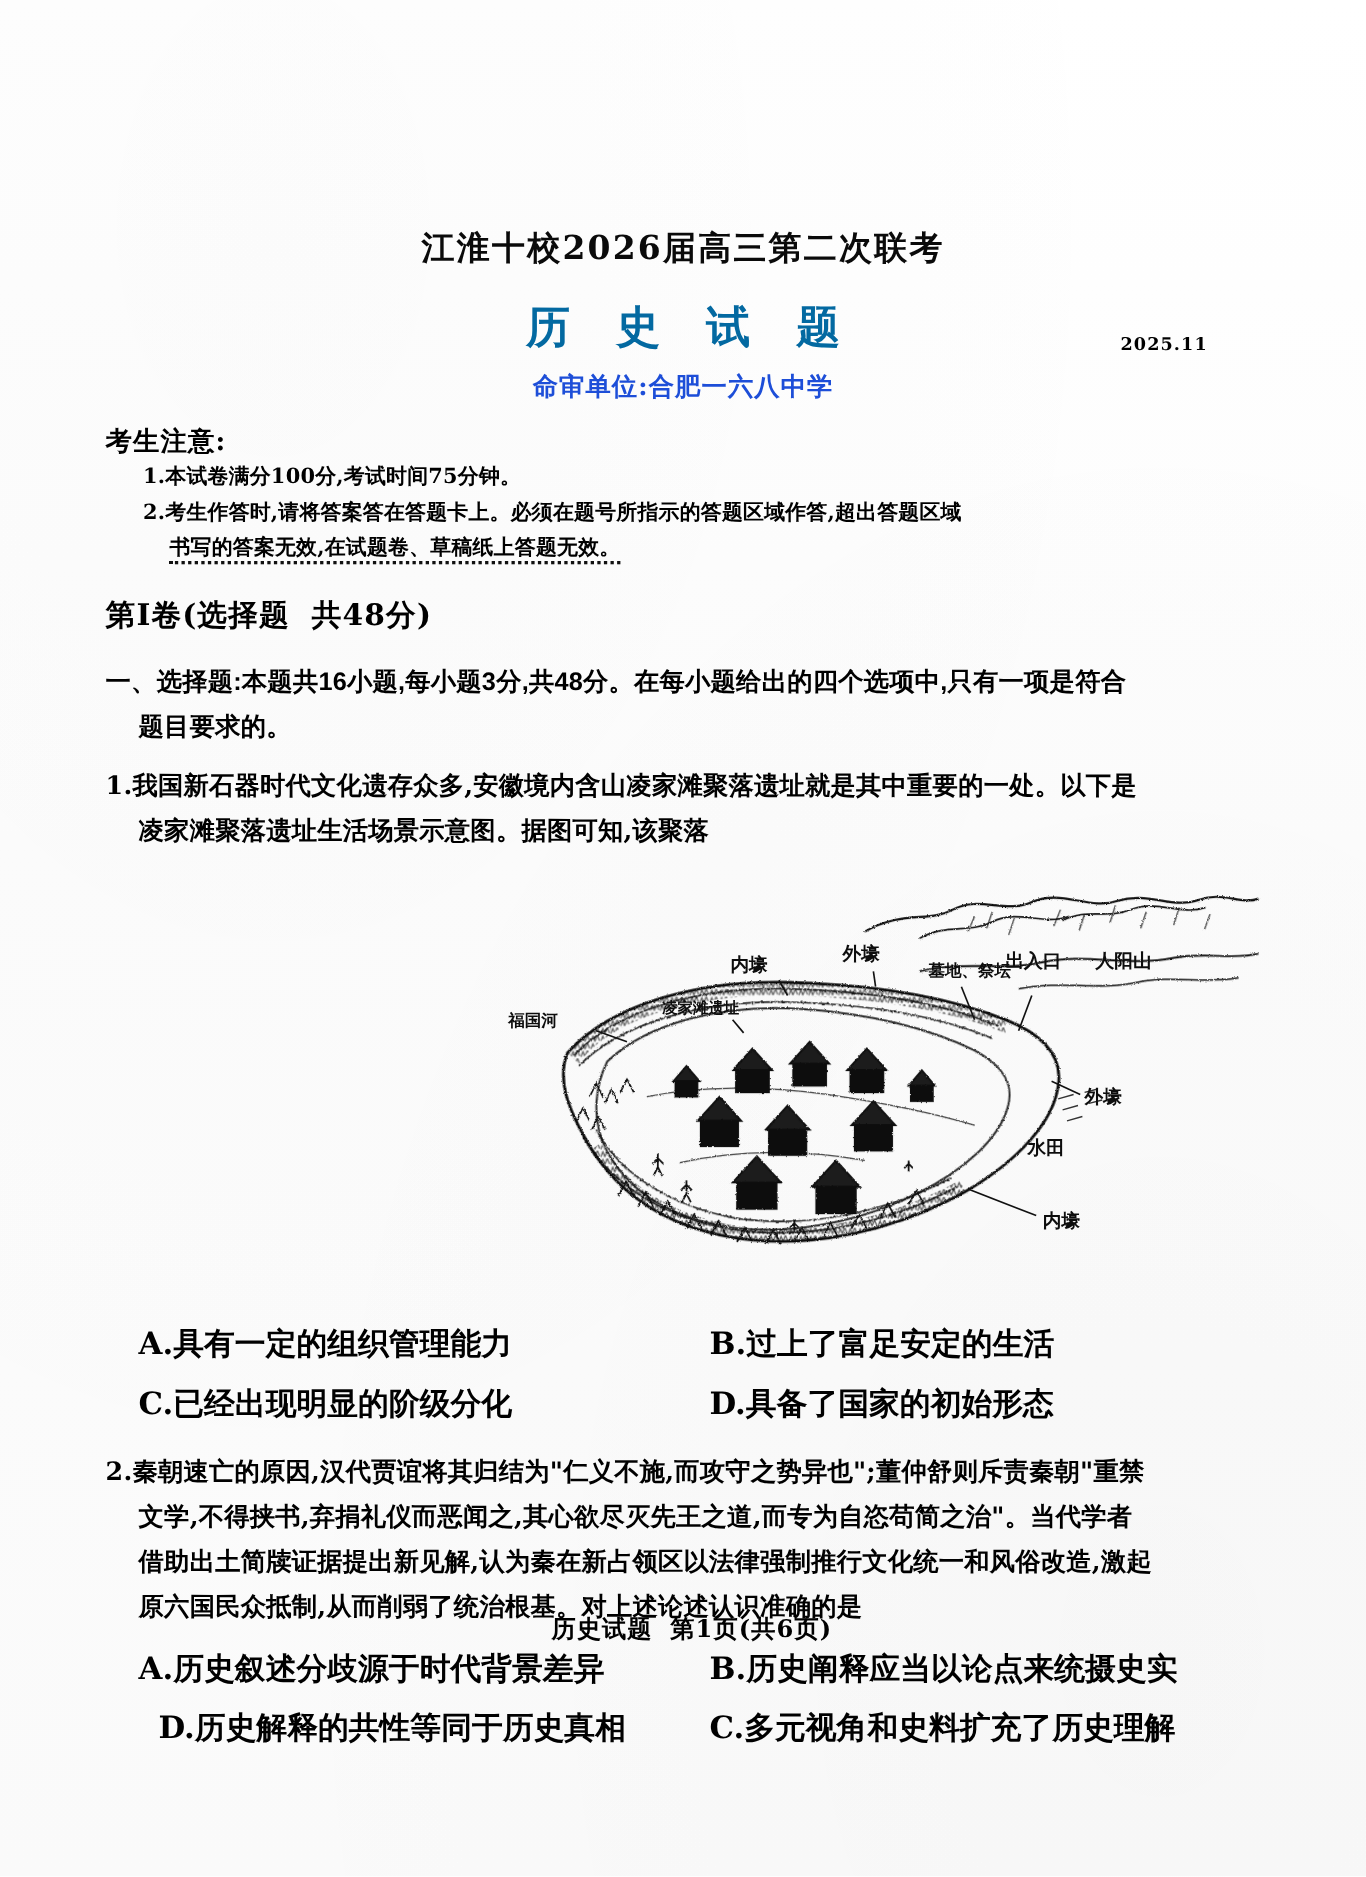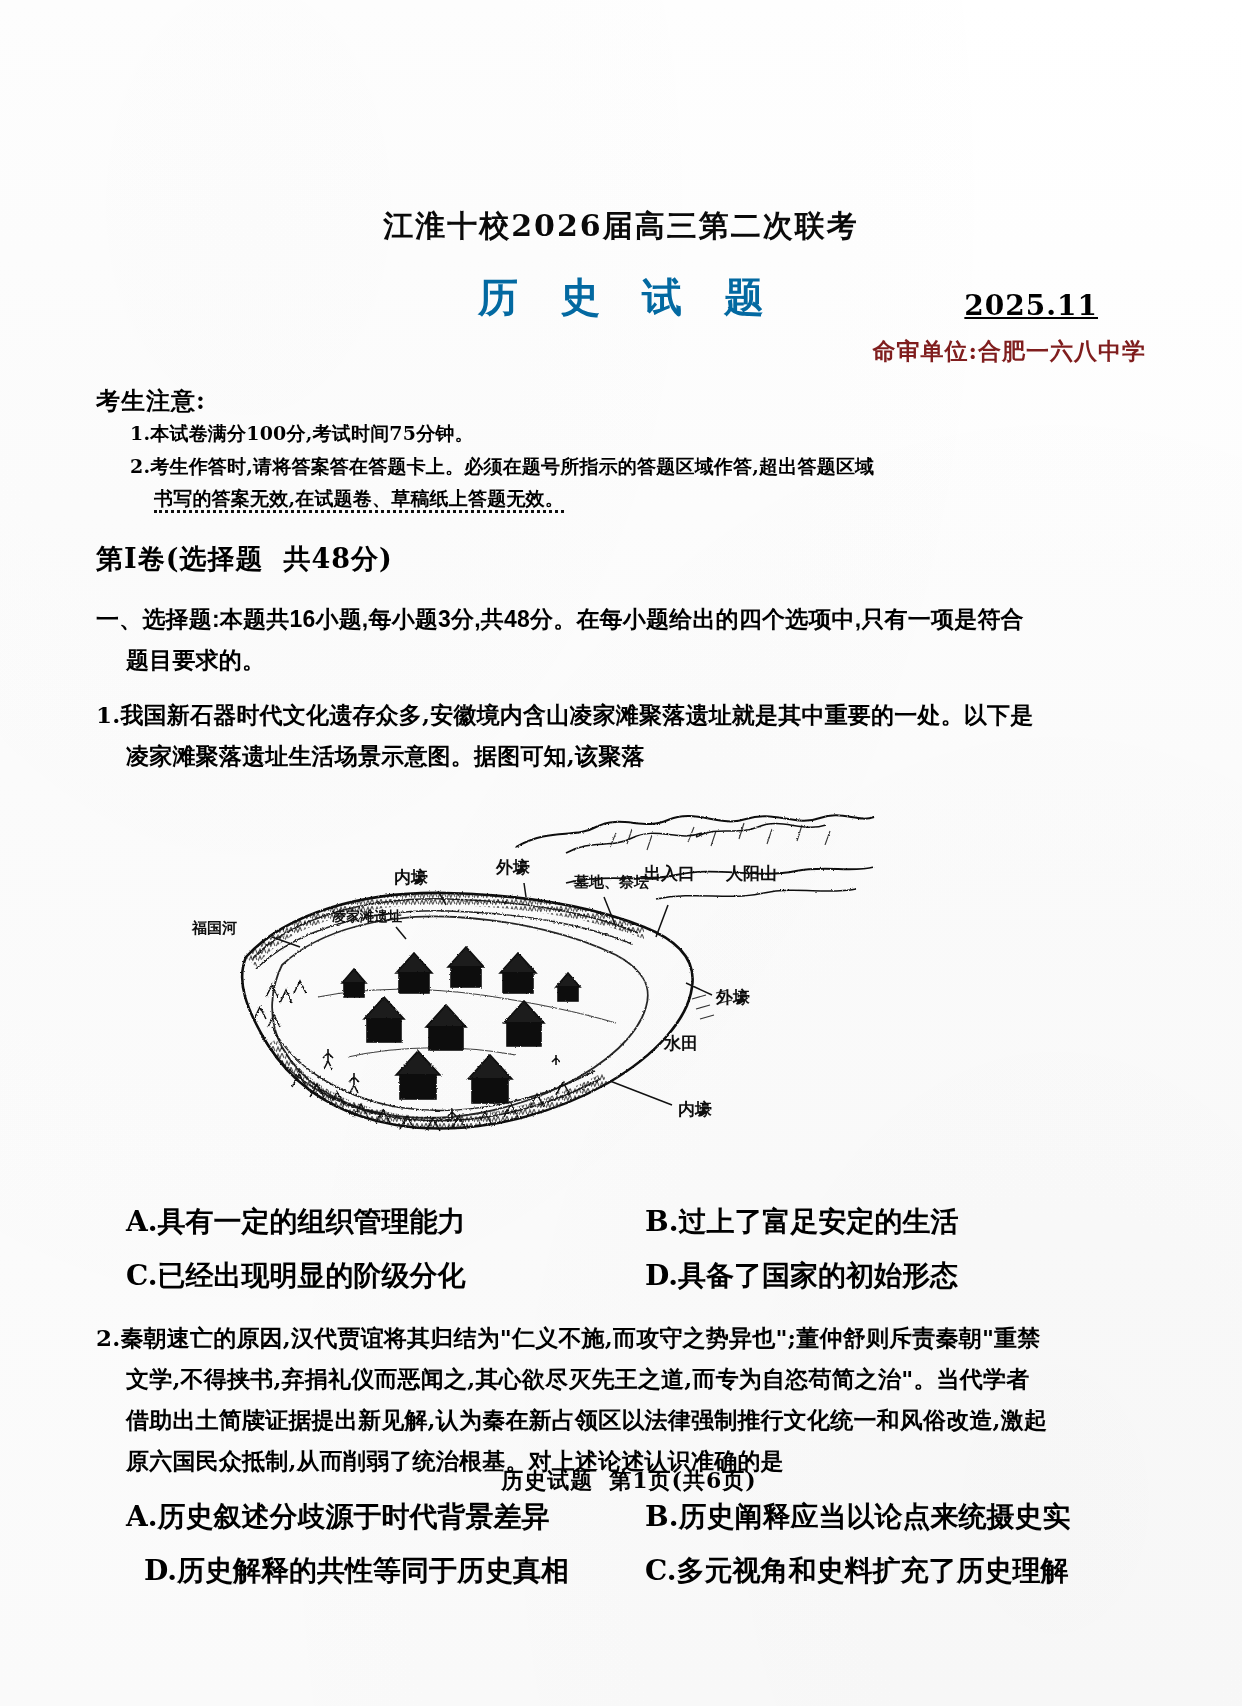--- a/index.html
+++ b/index.html
@@ -59,32 +59,31 @@
     letter-spacing: 14px;
     text-indent: 14px;
     color: #0369a1;
   }
   .exam-date {
     position: absolute;
     right: 48px;
     bottom: 2px;
     font-family: "DejaVu Serif", "Liberation Serif", serif;
     font-weight: bold;
-    font-size: 28px;
+    font-size: 16px;
     letter-spacing: 1px;
-    text-decoration: underline;
   }
   .org-line {
-    text-align: right;
+    text-align: center;
     font-family: "DejaVu Serif", "Liberation Serif", serif;
     font-weight: bold;
     font-size: 23px;
     letter-spacing: 1px;
     margin-top: 12px;
-    color: #7f1d1d;
+    color: #1d4ed8;
   }
 
   
   .notice-head {
     font-family: "DejaVu Serif", "Liberation Serif", serif;
     font-weight: bold;
     font-size: 24px;
     margin-top: 18px;
     letter-spacing: 1px;
   }
@@ -150,21 +149,21 @@
     line-height: 1.95;
     align-items: center;
   }
   .opt-cell { width: 50%; }
   .opt-cell.right { padding-left: 18px; }
 
   
   .figure-wrap {
     margin: 10px 0 6px 0;
     display: flex;
-    justify-content: flex-start;
+    justify-content: flex-end;
   }
   .figure-wrap svg { display: block; }
 
   
   .footer {
     position: absolute;
     left: 0;
     right: 0;
     bottom: 210px;
     text-align: center;

